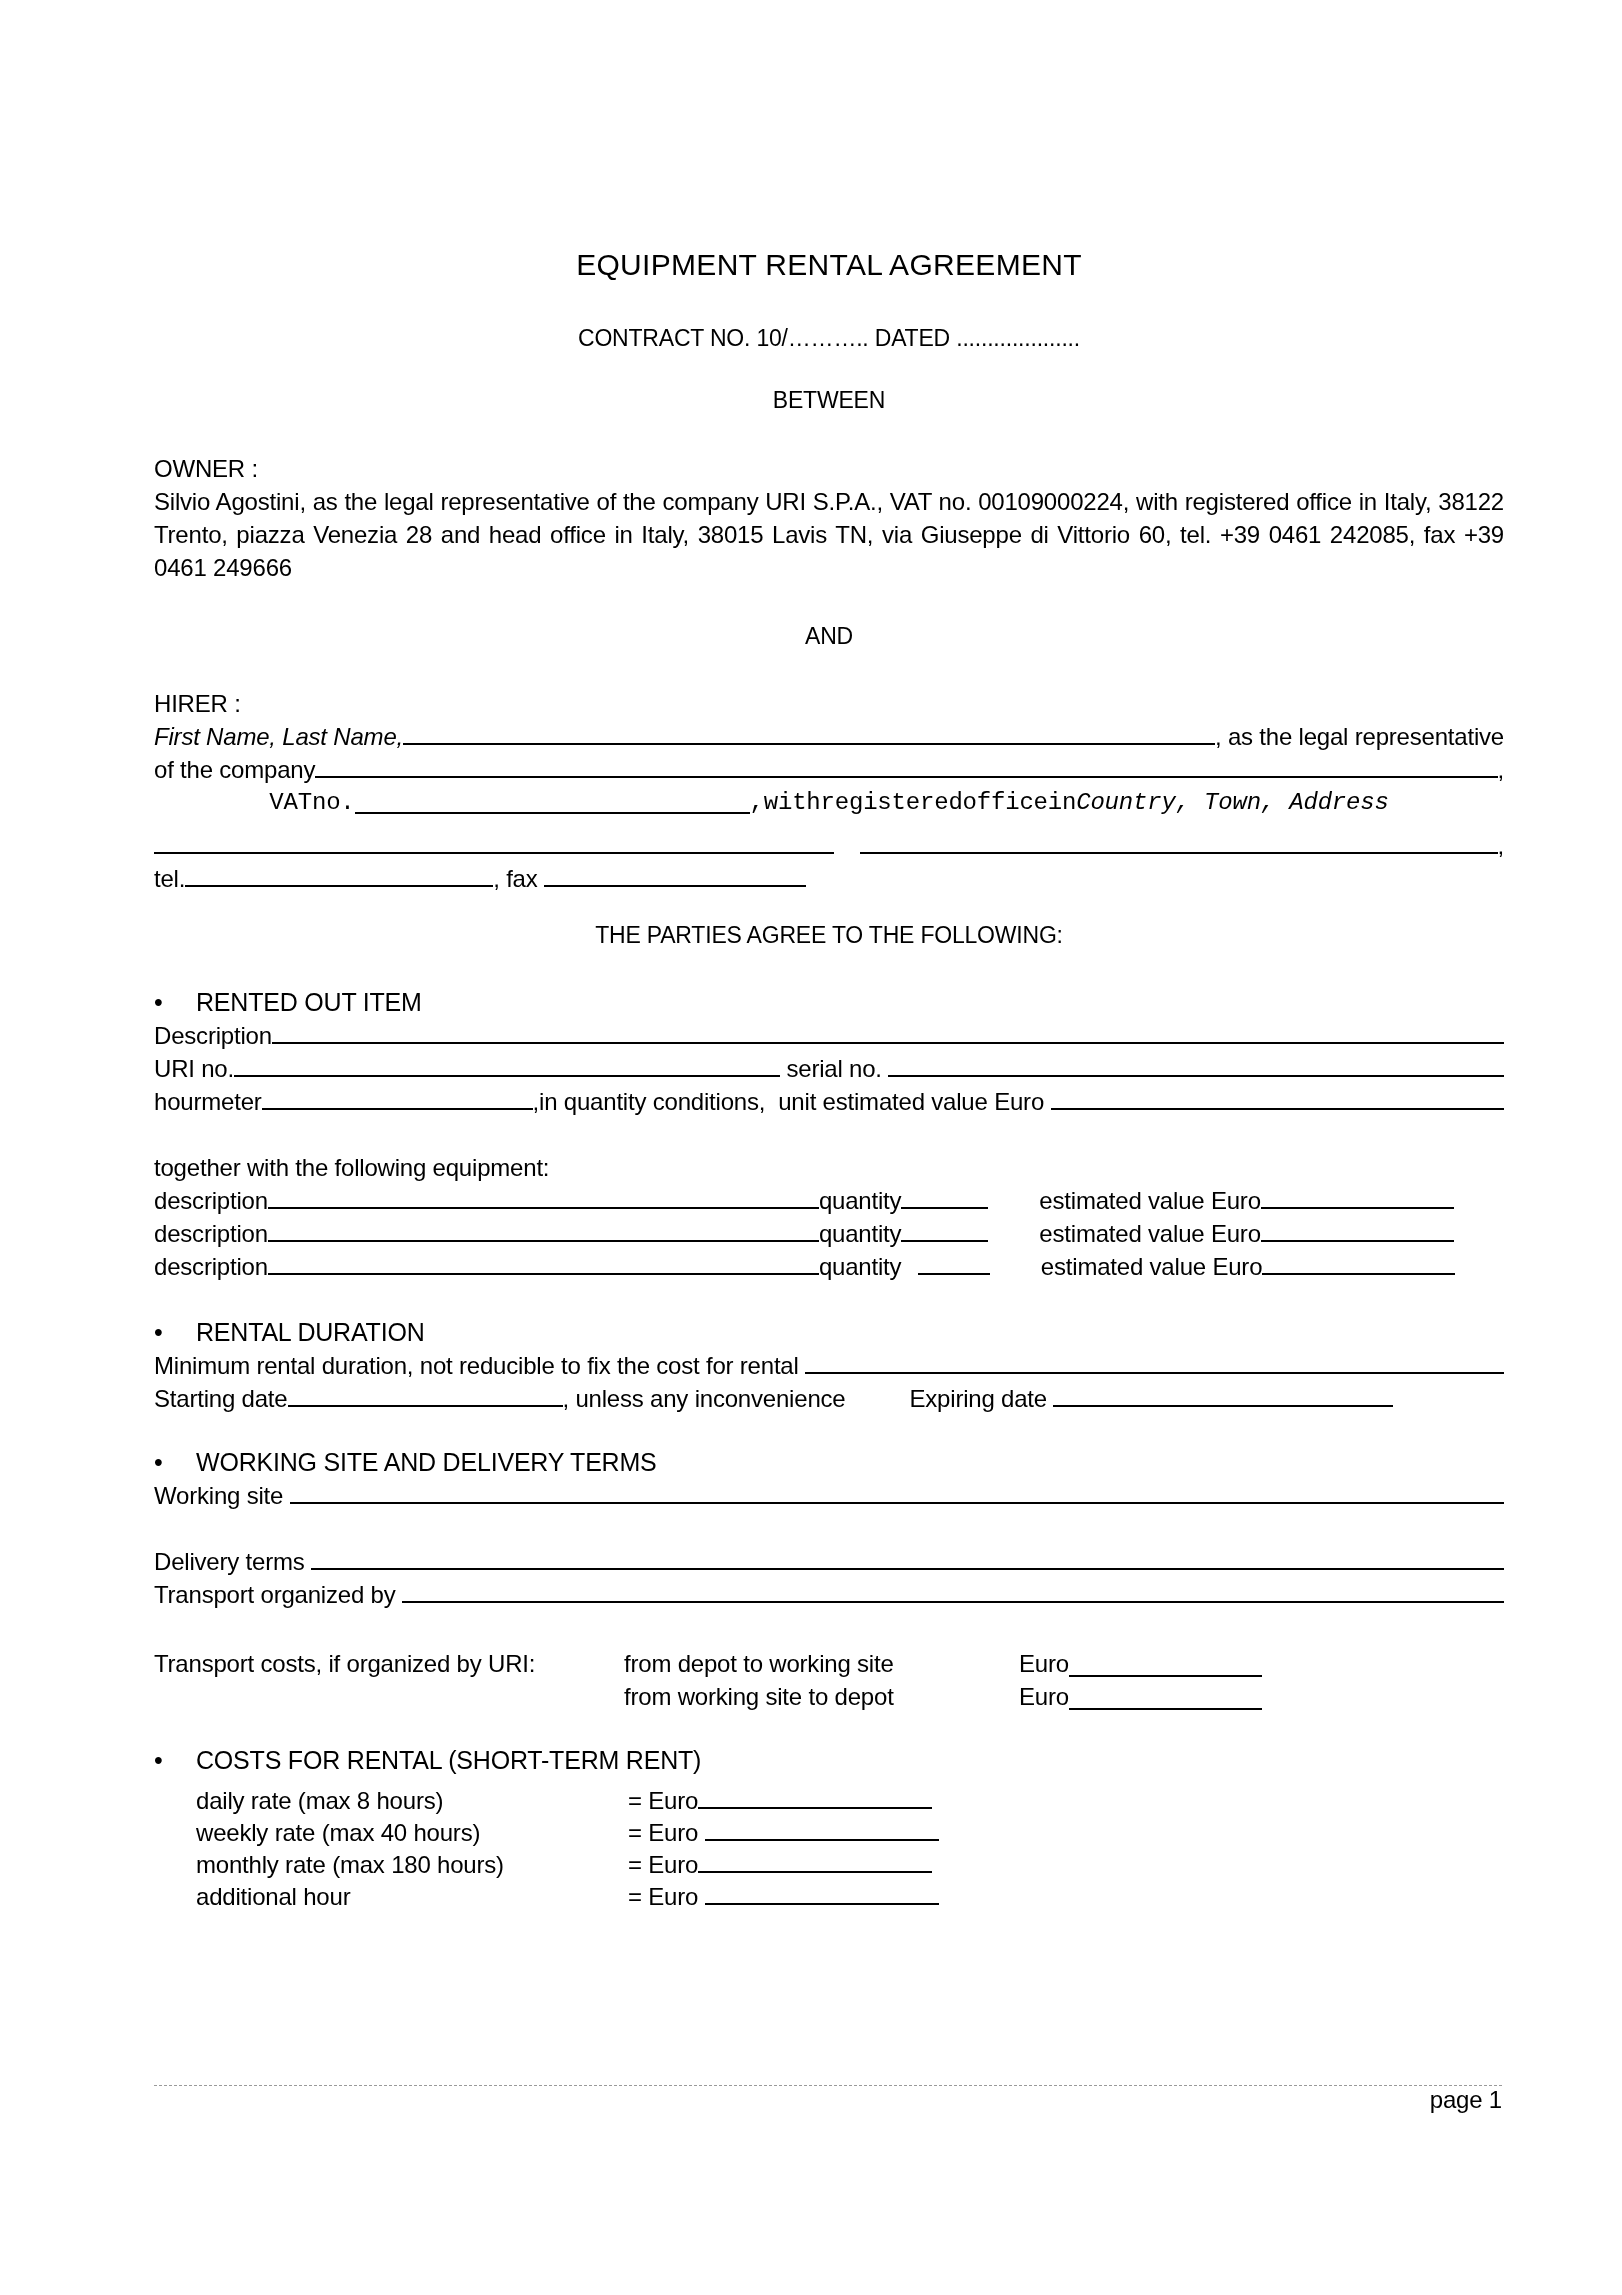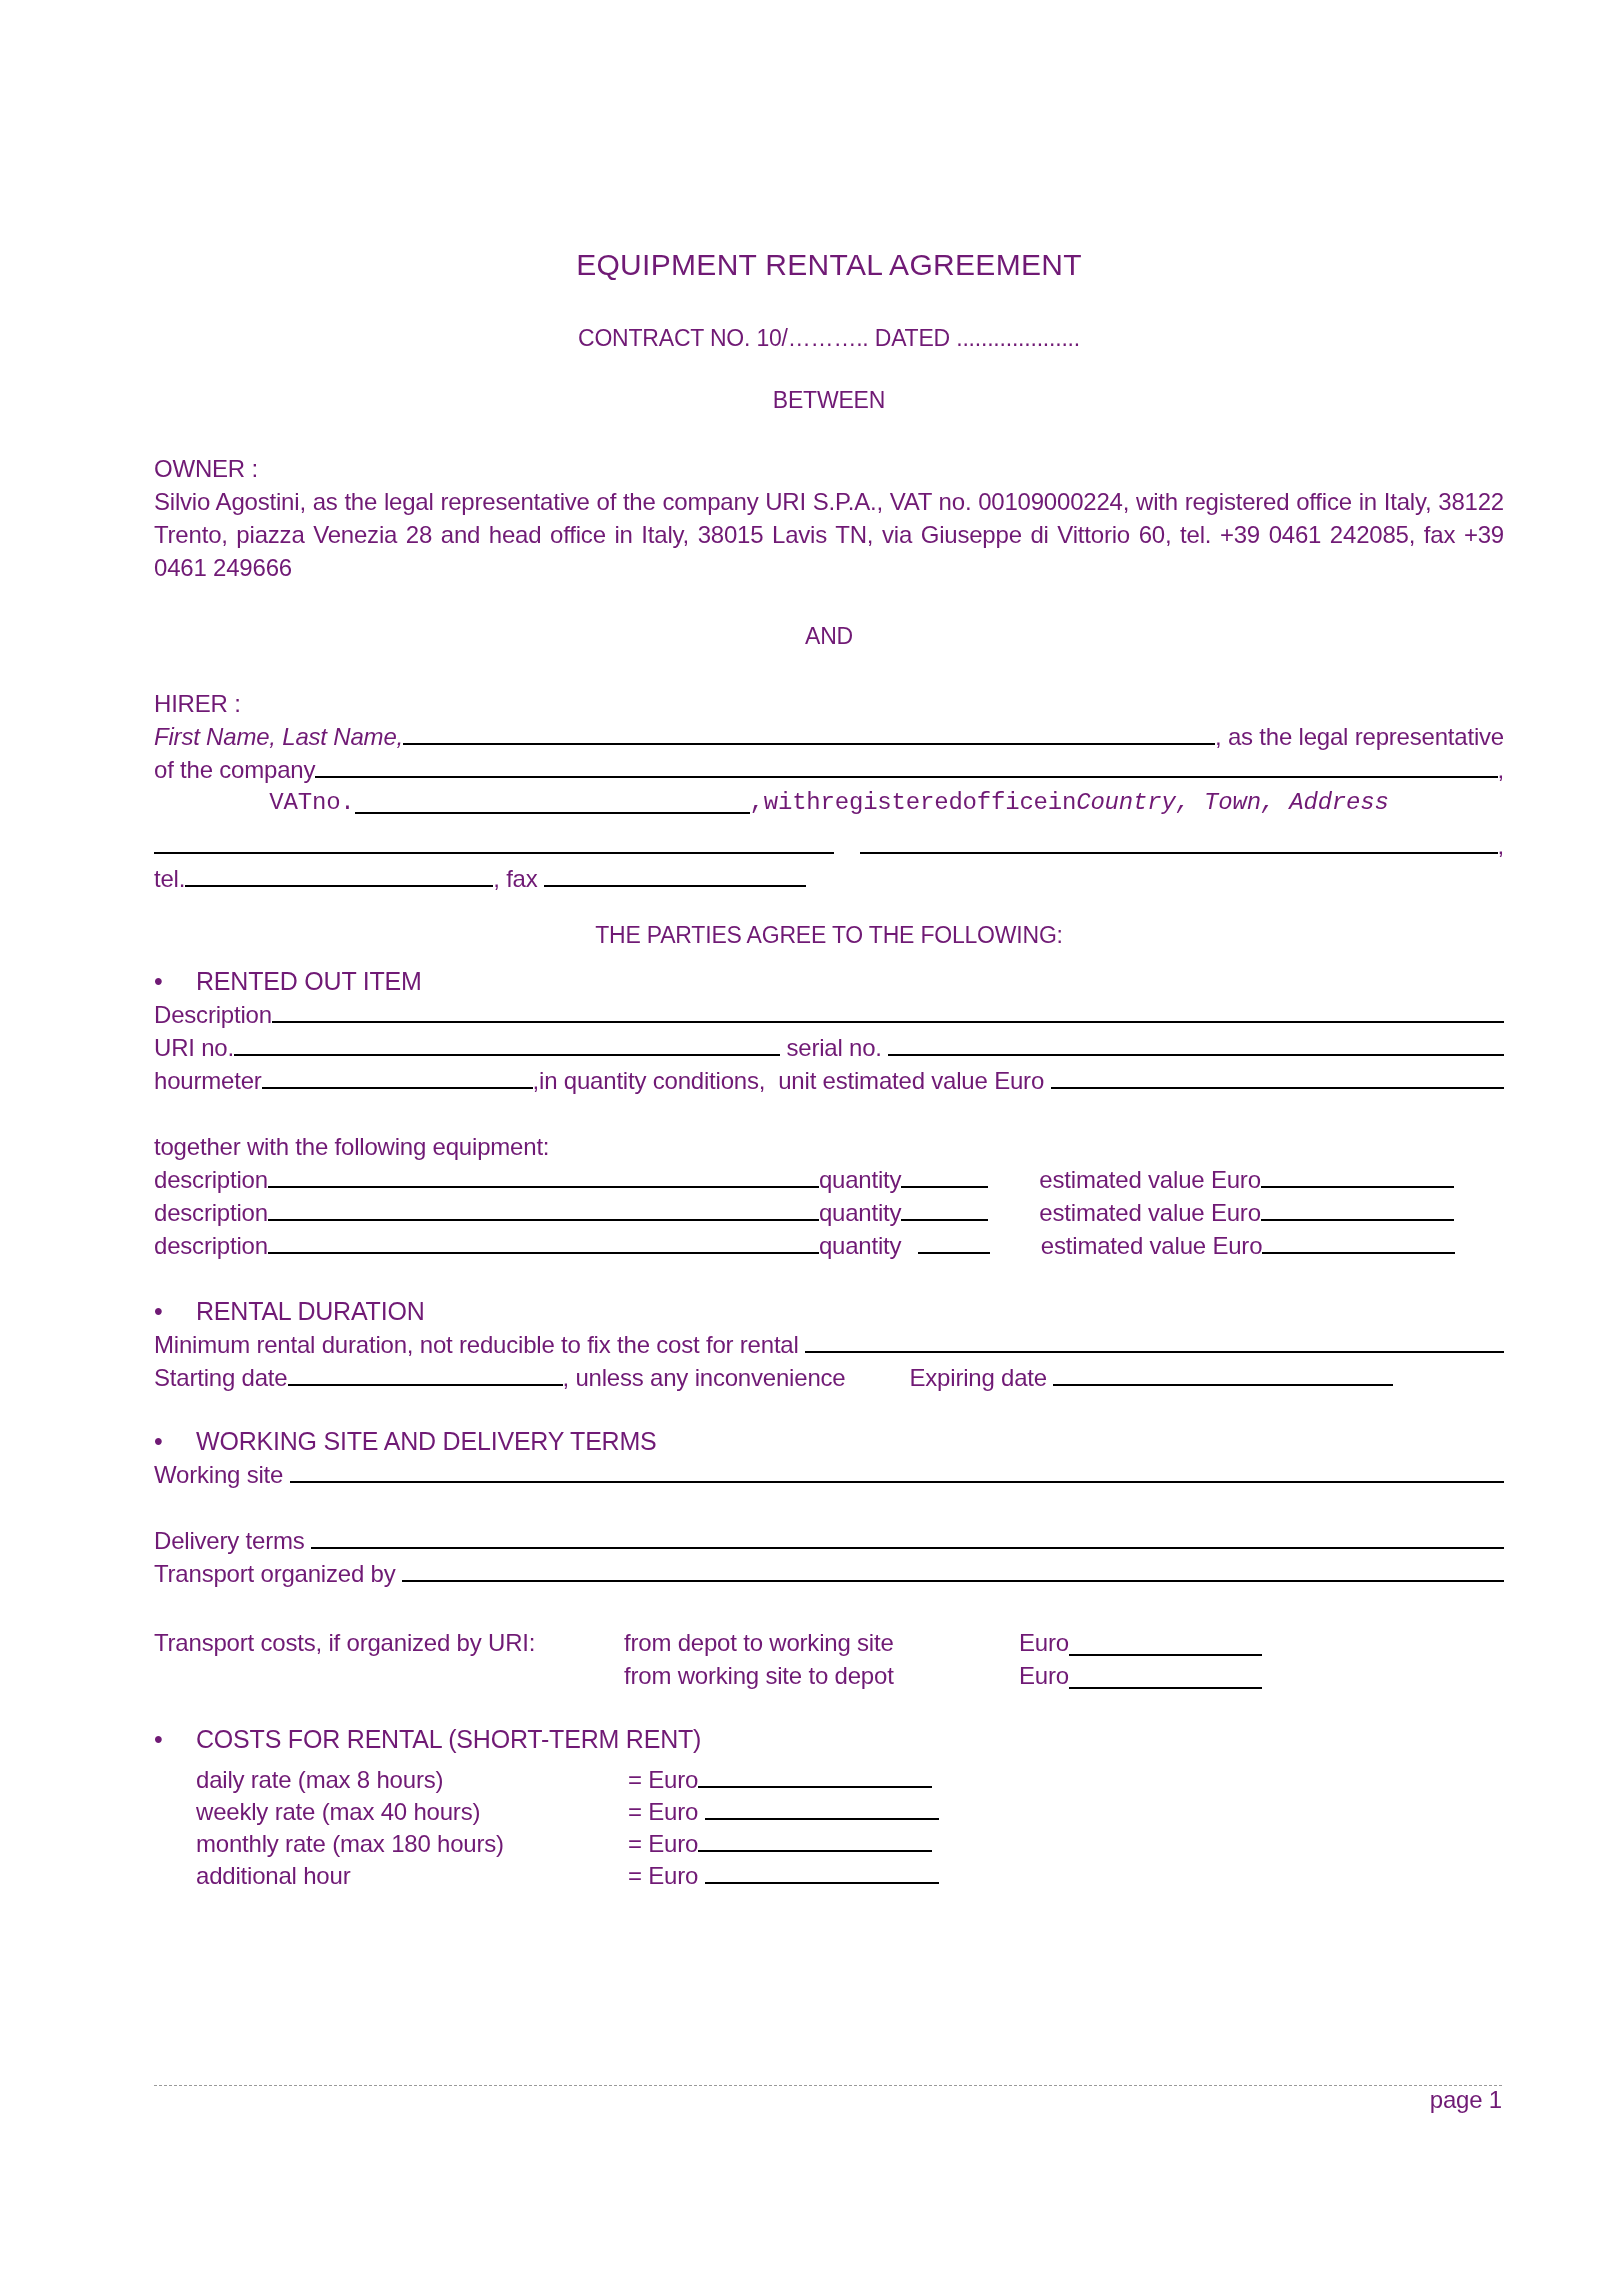--- a/index.html
+++ b/index.html
@@ -1,20 +1,20 @@
 <!DOCTYPE html>
 <html style="font-size:14.7px"><head>
 <meta charset="utf-8">
 <style>
   html,body{margin:0;padding:0;background:#ffffff;}
   .page{
     position:relative;
     width:1623px;height:2296px;
     background:#ffffff;
-    color:#701a75;
+    color:#000000;
     font-family:"Liberation Sans", sans-serif;
     font-size:24px;
     letter-spacing:-0.2px;
     overflow:hidden;
   }
   .content{
     position:absolute;inset:0;
     box-sizing:border-box;
     padding:246px 119px 0 154px;
     line-height:33px;
@@ -22,21 +22,21 @@
   .doc-title{
     text-align:center;
     font-size:30px;
     line-height:37px;
     letter-spacing:0.3px;
   }
   .cline{text-align:center;font-size:23px;}
   .c-contract{margin-top:39px;}
   .c-between{margin-top:29px;}
   .c-and{margin-top:36px;margin-bottom:34px;}
-  .c-agree{margin-top:24px;margin-bottom:13px;}
+  .c-agree{margin-top:24px;margin-bottom:34px;}
   .party-label{margin-top:35px;}
   .party-label.hirer{margin-top:0;}
   .par{text-align:justify;}
   .line{display:flex;align-items:baseline;}
   .line span{white-space:pre;}
   .line.spread{justify-content:center;font-family:Liberation Mono, monospace;}
   .it{font-style:italic;}
   .blank{
     display:inline-block;
     height:0;

